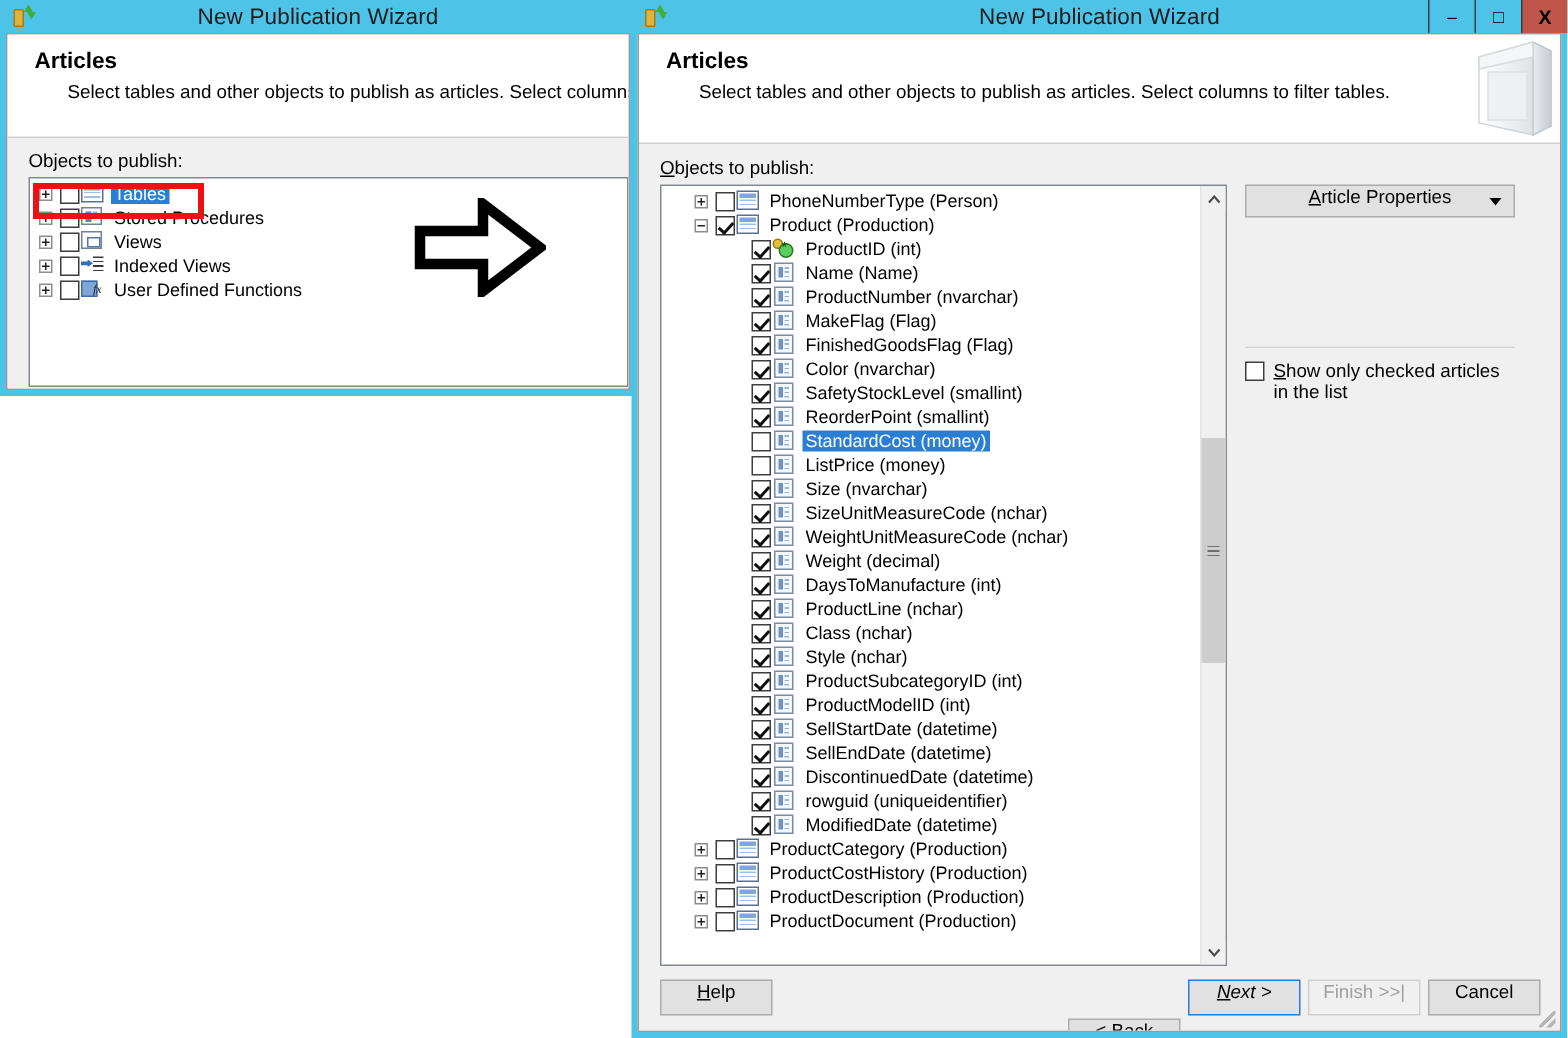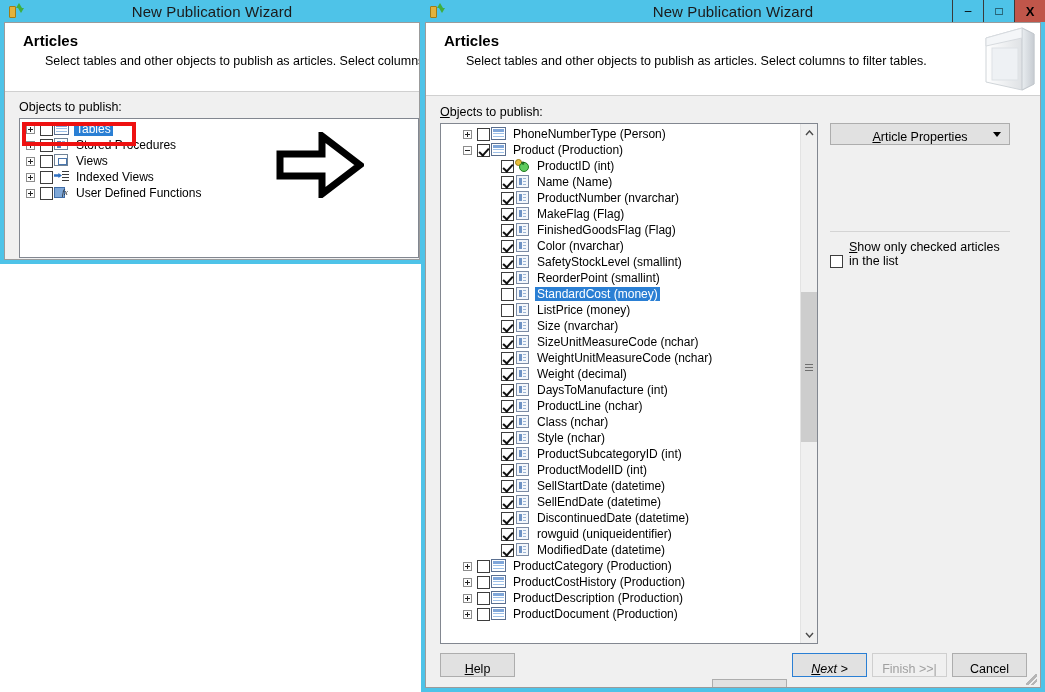--- a/index.html
+++ b/index.html
@@ -366,21 +366,21 @@
   .side-panel {
     position: absolute;
   }
   .btn {
     background: #e1e1e1;
     border: 1px solid #adadad;
     font-size: 12.5px;
     color: #000;
     box-sizing: border-box;
     display: flex;
-    align-items: flex-end;
+    align-items: flex-start;
     justify-content: center;
     font-family: "Liberation Sans", sans-serif;
     cursor: default;
   }
   .btn.default { border: 1px solid #2a7fd4; background:#e1e1e1;font-style:italic;}
   .btn.disabled { color: #a0a0a0; background:#f0f0f0; border-color:#cfcfcf;}
   .btn u { text-decoration: underline; }
 
   .dropbtn {
     position: relative;
@@ -398,21 +398,21 @@
   }
 
   .hsep {
     position: absolute;
     height: 1px;
     background: #d4d4d4;
   }
   .chkrow {
     position: absolute;
     display: flex;
-    align-items: flex-end;
+    align-items: flex-start;
     font-size: 12.5px;
     color: #000;
   }
   .chkrow .cb {
     width: 13px; height: 13px;
     border: 1px solid #3d3d3d;
     background: #fff;
     box-sizing: border-box;
     margin-right: 6px;
     flex: none;

